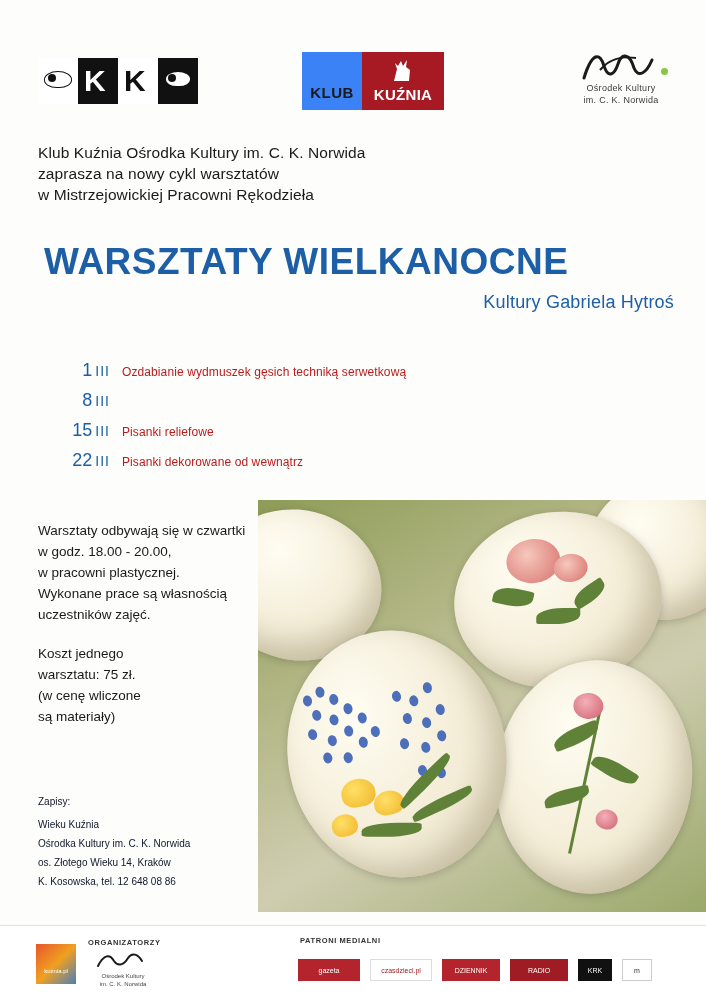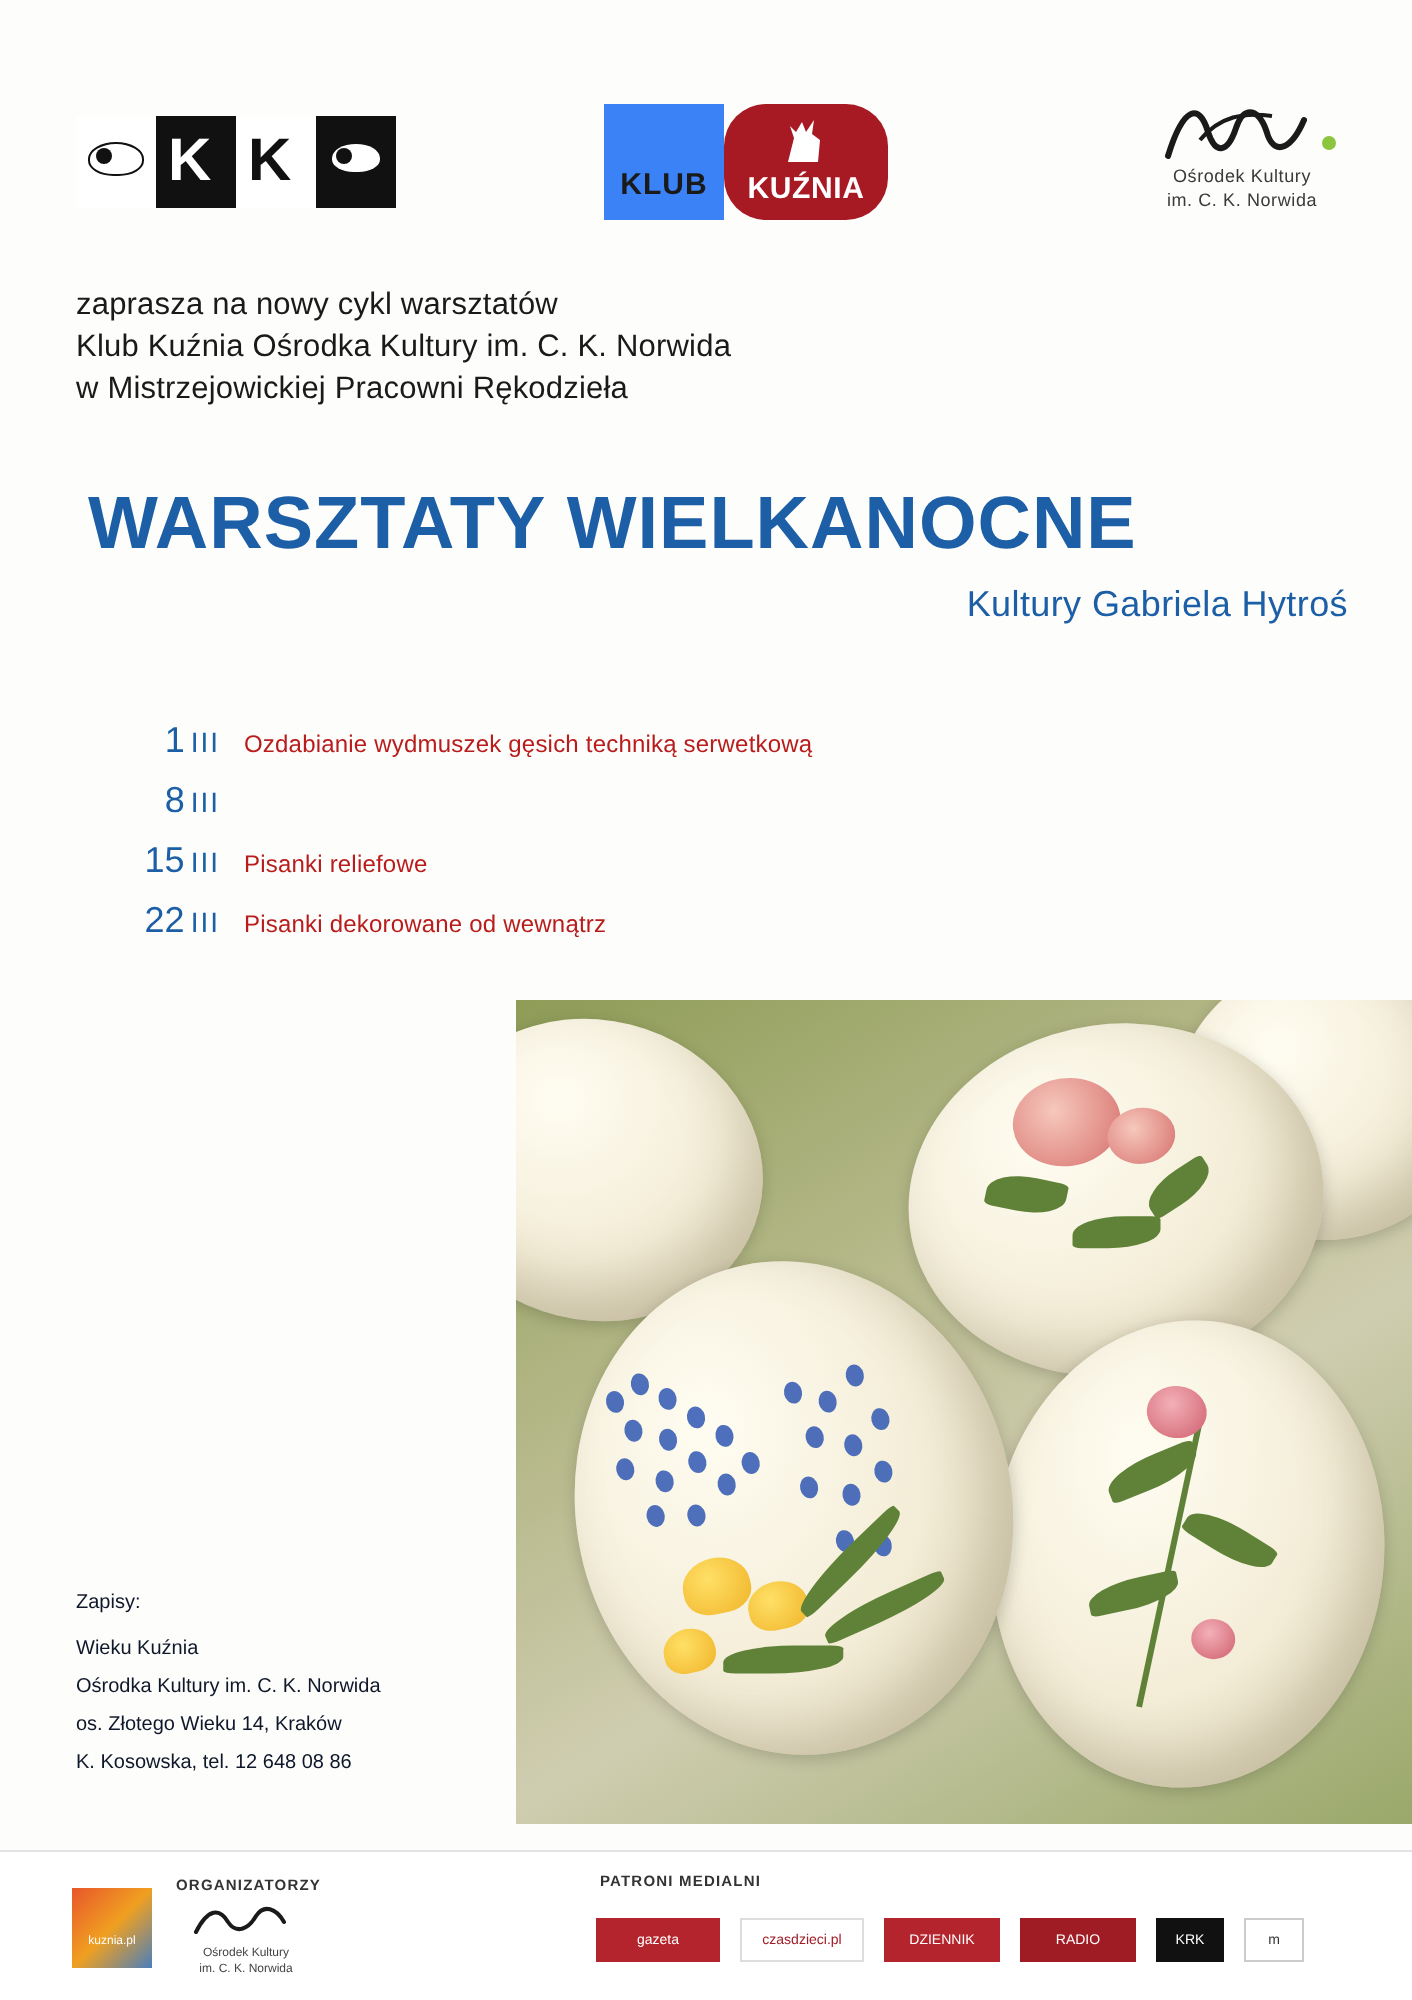--- a/index.html
+++ b/index.html
@@ -52,21 +52,21 @@
   }
   .kuznia-left{
     width:60px;display:flex;align-items:flex-end;justify-content:center;
     background:#3b82f6;
   }
   .kuznia-left span{
     font-size:15px;font-weight:bold;letter-spacing:.5px;color:#1a1a1a;
     padding-bottom:9px;
   }
   .kuznia-right{
-    width:82px;background:#a71a23;position:relative;border-radius:21px;
+    width:82px;background:#a71a23;position:relative;
   }
   .kuznia-right .deer{
     position:absolute;left:26px;top:5px;width:28px;height:26px;
   }
   .kuznia-right .word{
     position:absolute;left:0;bottom:7px;width:82px;text-align:center;
     color:#fff;font-weight:bold;font-size:15px;letter-spacing:.3px;
   }
 
   .logo-okn{
@@ -239,22 +239,22 @@
           <path d="M44 22 C54 10, 66 8, 80 10" fill="none" stroke="#1a1a1a" stroke-width="2"></path>
         </svg>
         <div class="okn-dot"></div>
       </div>
       <div class="okn-text">Ośrodek  Kultury</div>
       <div class="okn-text">im. C. K. Norwida</div>
     </div>
   </div>
 
   <div class="intro">
+    <div>Klub Kuźnia Ośrodka Kultury im. C. K. Norwida</div>
     <div>zaprasza na nowy cykl warsztatów</div>
-    <div>Klub Kuźnia Ośrodka Kultury im. C. K. Norwida</div>
     <div>w Mistrzejowickiej Pracowni Rękodzieła</div>
   </div>
 
   <div class="title">WARSZTATY WIELKANOCNE</div>
   <div class="subtitle">Kultury Gabriela Hytroś</div>
 
   <div class="schedule">
     <div class="sched-row">
       <div class="sched-date">
         <span class="num">1</span><span class="rom">III</span>
@@ -335,20 +335,31 @@
       </div>
       <div class="yellow" style="left:46px;top:140px;width:34px;height:28px;"></div>
       <div class="yellow" style="left:76px;top:158px;width:30px;height:24px;"></div>
       <div class="yellow" style="left:30px;top:172px;width:26px;height:22px;"></div>
       <div class="leaf" style="left:58px;top:190px;width:60px;height:14px;transform:rotate(12deg);"></div>
       <div class="leaf" style="left:96px;top:150px;width:70px;height:12px;transform:rotate(-32deg);"></div>
       <div class="leaf" style="left:110px;top:176px;width:66px;height:12px;transform:rotate(-12deg);"></div>
     </div>
   </div>
 
+  <div class="body-text">
+    <p style="white-space:pre-line">Warsztaty odbywają się w czwartki
+w godz. 18.00 - 20.00,
+w pracowni plastycznej.
+Wykonane prace są własnością
+uczestników zajęć.</p>
+    <p style="white-space:pre-line">Koszt jednego
+warsztatu: 75 zł.
+(w cenę wliczone
+są materiały)</p>
+  </div>
 
   <div class="contact">
     <div class="lead">Zapisy:</div>
     <div>Wieku Kuźnia</div>
     <div>Ośrodka Kultury im. C. K. Norwida</div>
     <div>os. Złotego Wieku 14, Kraków</div>
     <div>K. Kosowska, tel. 12 648 08 86</div>
   </div>
 
   <div class="footer">

